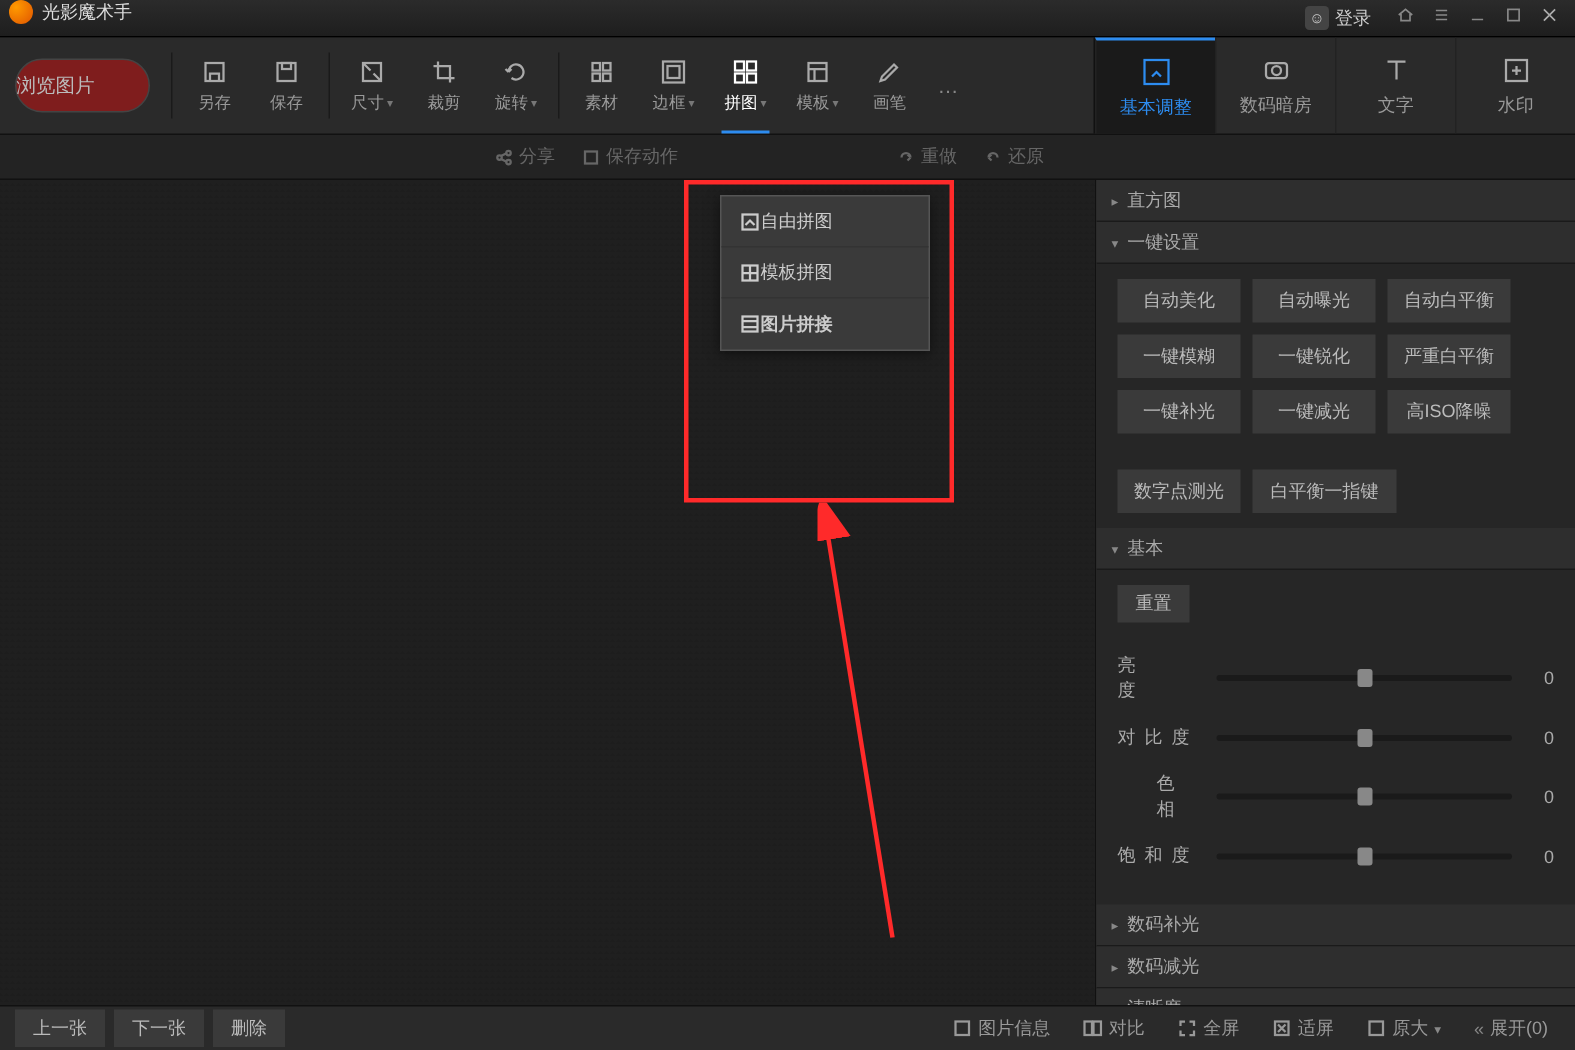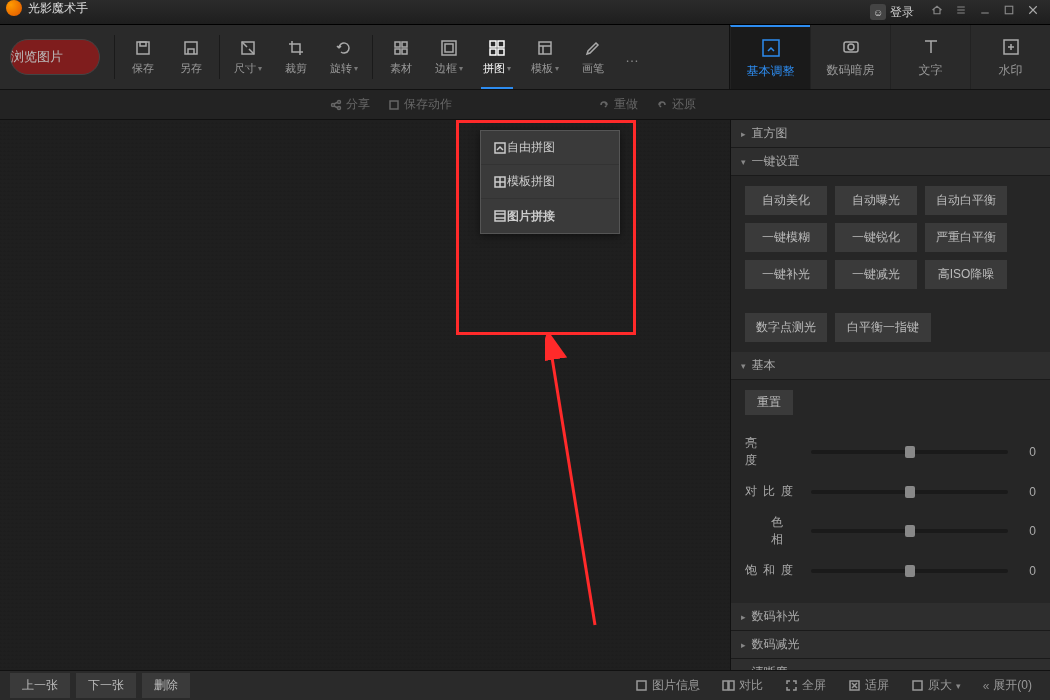--- a/index.html
+++ b/index.html
@@ -124,33 +124,33 @@
 <div class="toolbar">
   <div class="browse-btn">
       <span>浏览图片</span>
     </div>
   <div class="tool-sep"></div>
   <div class="tool-group">
     <div class="tool-item">
         <span class="ico">
           <svg viewBox="0 0 18 18">
             <rect x="3" y="3" width="12" height="12"></rect>
+            <path d="M6 15v-5h6v5"></path>
+          </svg>
+        </span>
+        <span class="lbl">另存</span>
+      </div>
+    <div class="tool-item">
+        <span class="ico">
+          <svg viewBox="0 0 18 18">
+            <rect x="3" y="3" width="12" height="12"></rect>
             <rect x="6" y="3" width="6" height="4"></rect>
           </svg>
         </span>
         <span class="lbl">保存</span>
-      </div>
-    <div class="tool-item">
-        <span class="ico">
-          <svg viewBox="0 0 18 18">
-            <rect x="3" y="3" width="12" height="12"></rect>
-            <path d="M6 15v-5h6v5"></path>
-          </svg>
-        </span>
-        <span class="lbl">另存</span>
       </div>
   </div>
   <div class="tool-sep"></div>
   <div class="tool-group">
     <div class="tool-item">
         <span class="ico">
           <svg viewBox="0 0 18 18">
             <rect x="3" y="3" width="12" height="12"></rect>
             <path d="M3 3l5 5M15 15l-5-5"></path>
           </svg>

